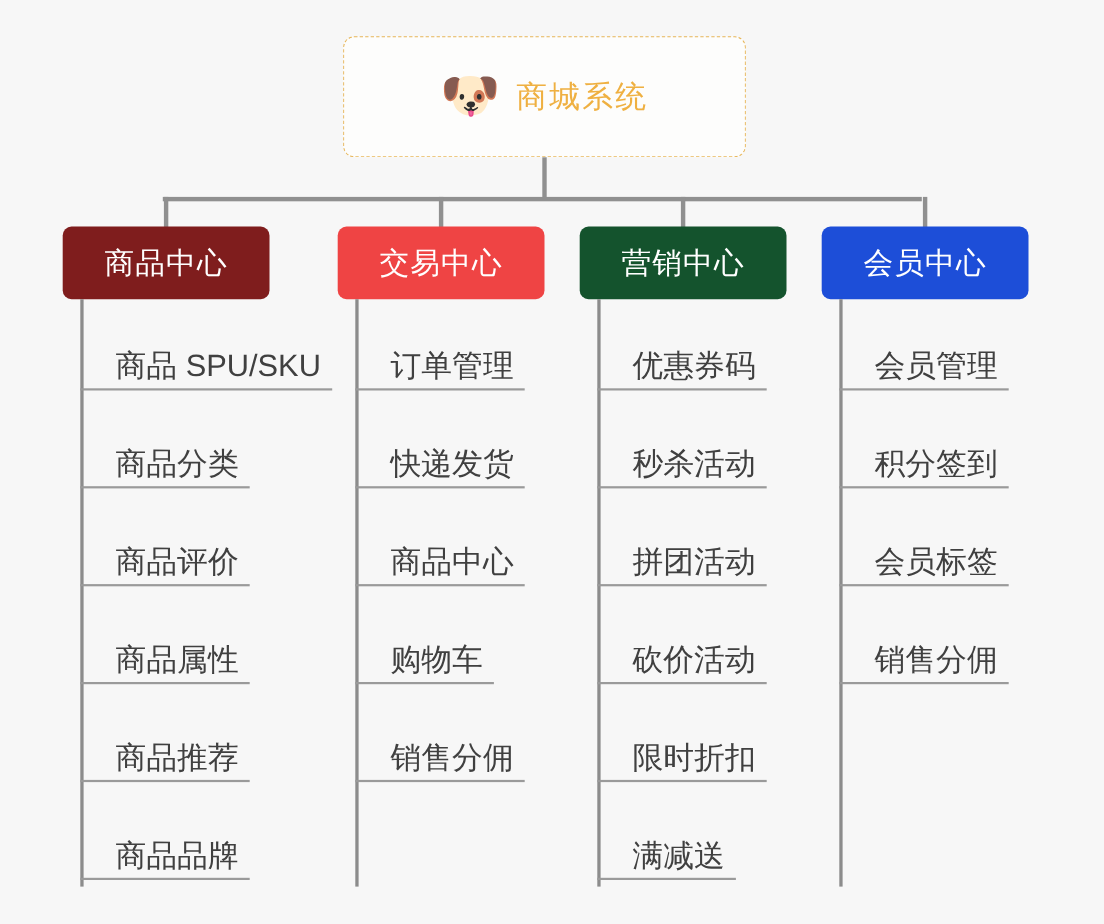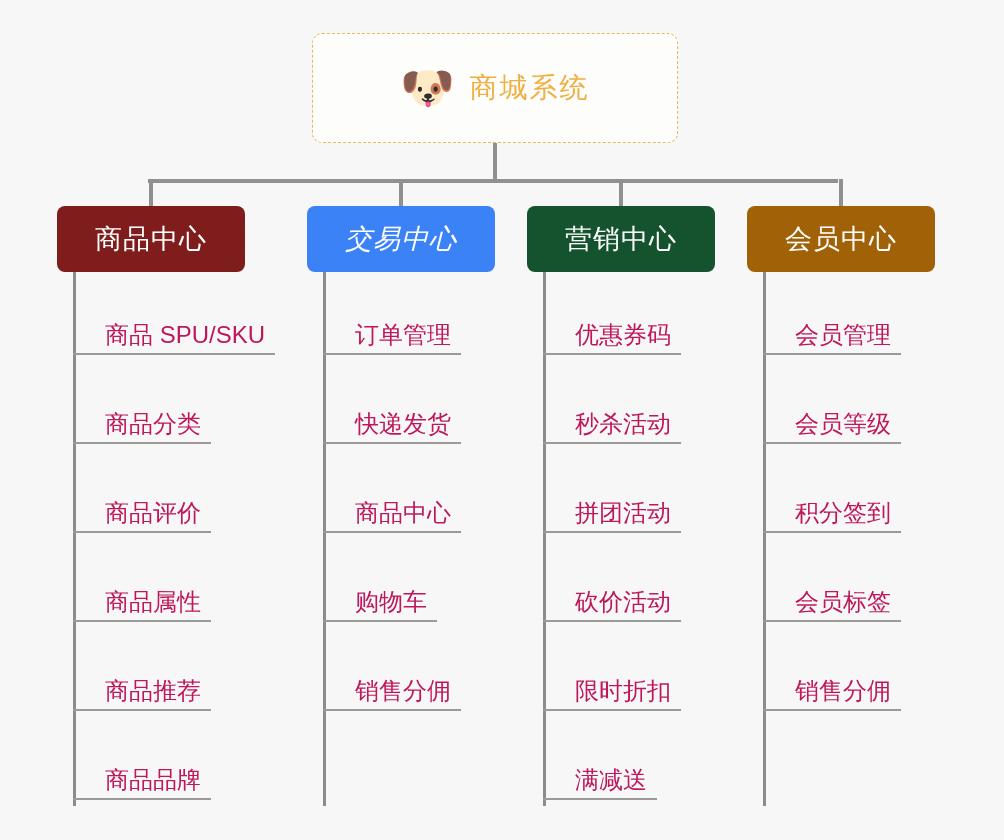--- a/index.html
+++ b/index.html
@@ -110,22 +110,22 @@
   .leaf {
     position: relative;
     height: 89px;
     box-sizing: border-box;
     display: flex;
     align-items: flex-end;
   }
   .leaf-label {
     display: inline-block;
     padding: 0 10px 6px 32px;
-    font-size: 24px;
-    color: #be185d;
+    font-size: 28px;
+    color: #404040;
     line-height: 1;
     white-space: nowrap;
     border-bottom: 2px solid #9a9a9a;
     margin-bottom: 6px;
   }
 </style>
 </head>
 <body>
 
 <div id="chart">
@@ -165,21 +165,21 @@
           </div>
           <div class="leaf">
             <span class="leaf-label">商品推荐</span>
           </div>
           <div class="leaf">
             <span class="leaf-label">商品品牌</span>
           </div>
         </div>
       </div>
       <div class="column" style="left: 307px;">
-        <div class="cat-box" style="background: #3b82f6; font-style: italic;">
+        <div class="cat-box" style="background: #ef4444;">
           <span>交易中心</span>
         </div>
         <div class="leaves">
           <div class="spine" style="height: 534px;"></div>
           <div class="leaf">
             <span class="leaf-label">订单管理</span>
           </div>
           <div class="leaf">
             <span class="leaf-label">快递发货</span>
           </div>
@@ -214,32 +214,29 @@
           </div>
           <div class="leaf">
             <span class="leaf-label">限时折扣</span>
           </div>
           <div class="leaf">
             <span class="leaf-label">满减送</span>
           </div>
         </div>
       </div>
       <div class="column" style="left: 747px;">
-        <div class="cat-box" style="background: #a16207;">
+        <div class="cat-box" style="background: #1d4ed8;">
           <span>会员中心</span>
         </div>
         <div class="leaves">
           <div class="spine" style="height: 534px;"></div>
           <div class="leaf">
             <span class="leaf-label">会员管理</span>
           </div>
           <div class="leaf">
-            <span class="leaf-label">会员等级</span>
-          </div>
-          <div class="leaf">
             <span class="leaf-label">积分签到</span>
           </div>
           <div class="leaf">
             <span class="leaf-label">会员标签</span>
           </div>
           <div class="leaf">
             <span class="leaf-label">销售分佣</span>
           </div>
         </div>
       </div>

